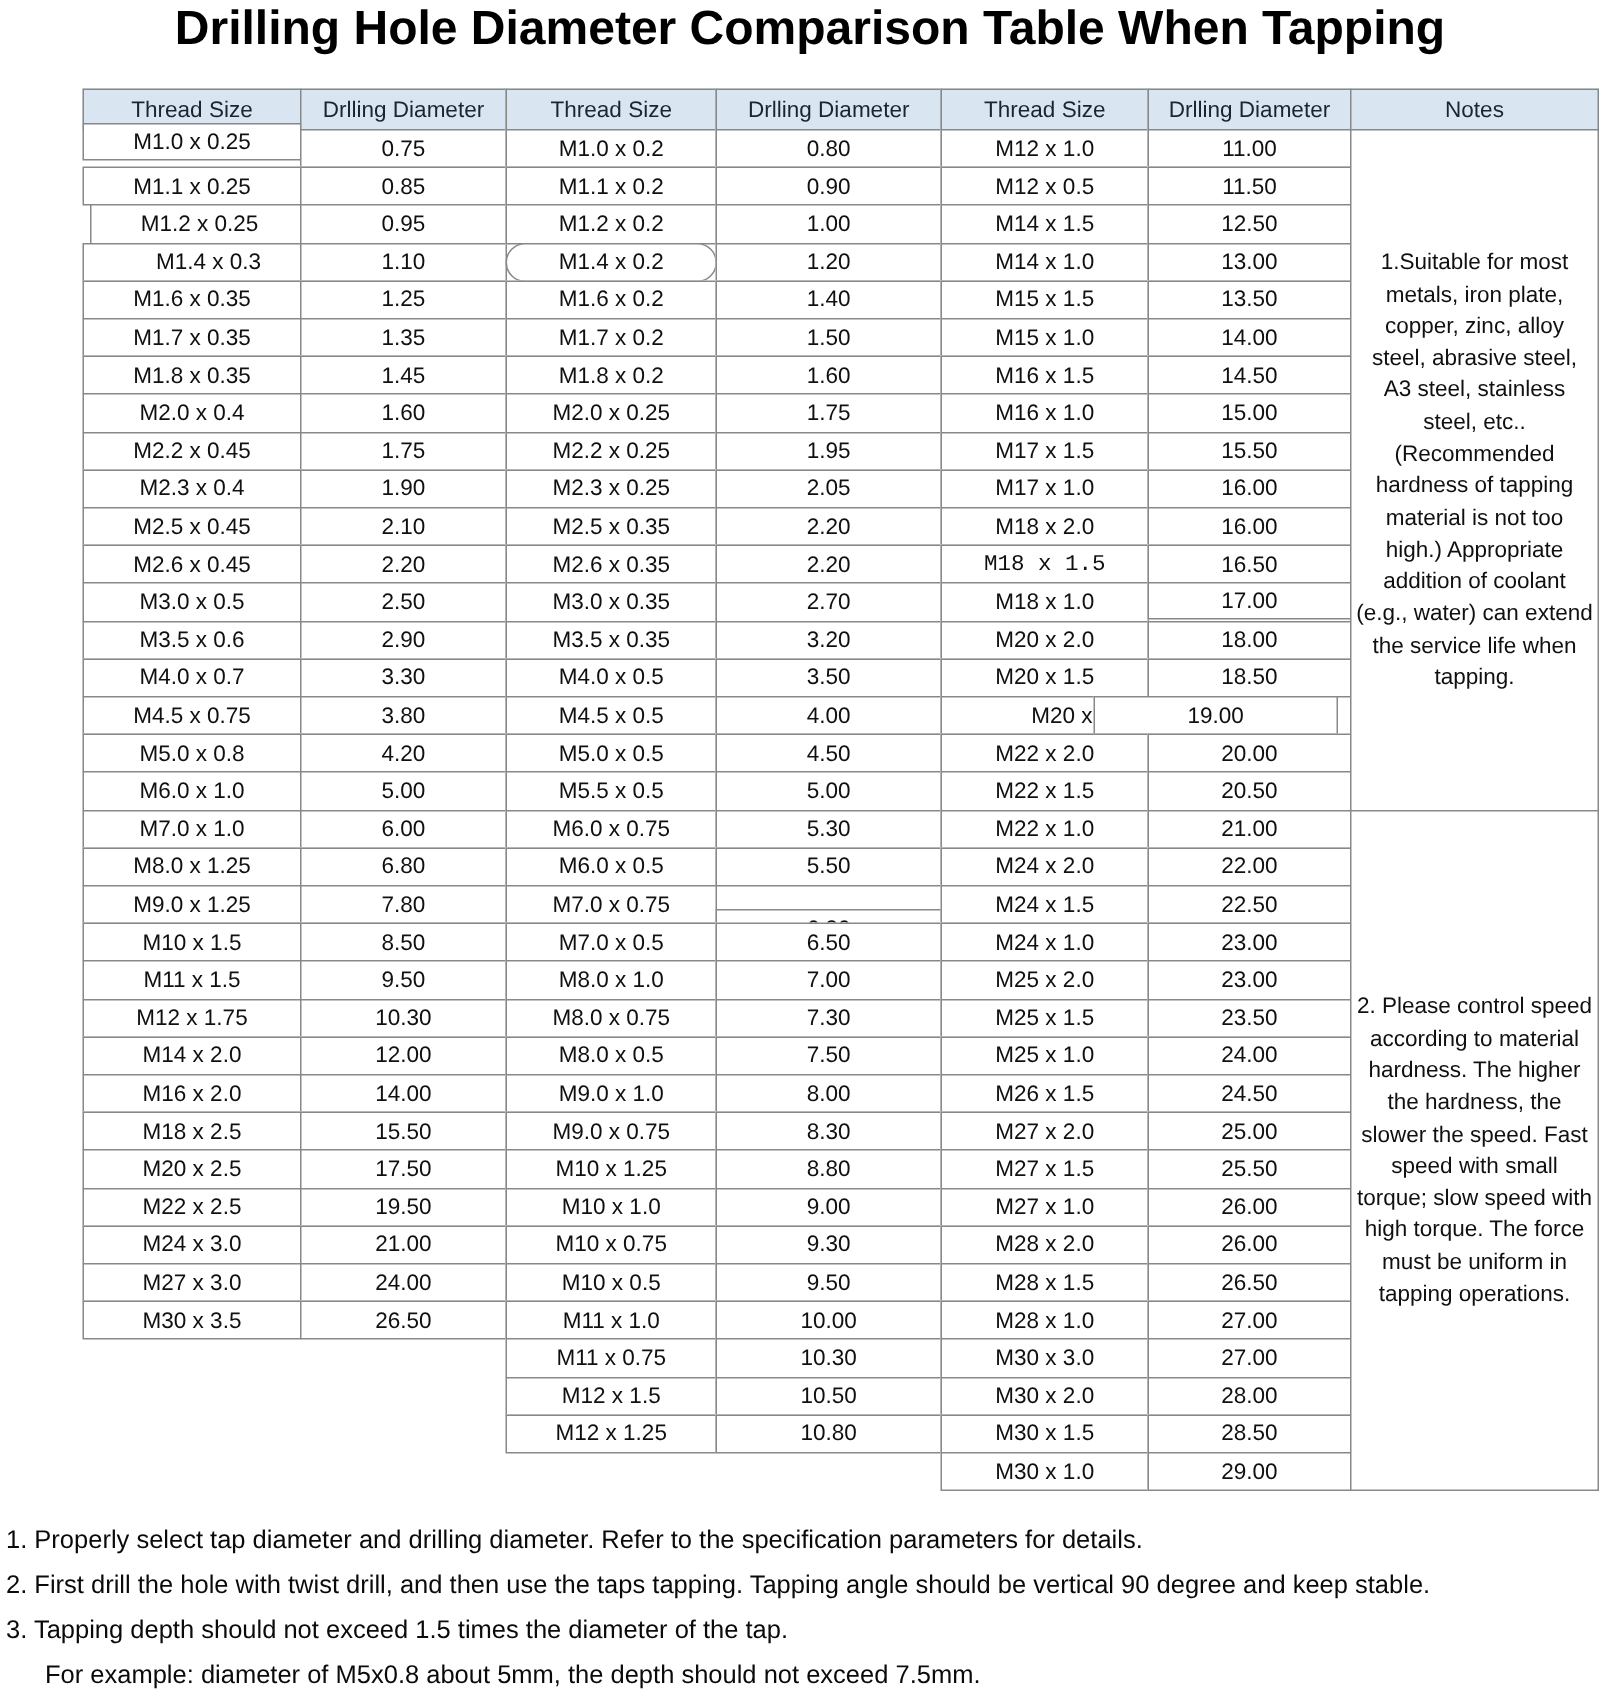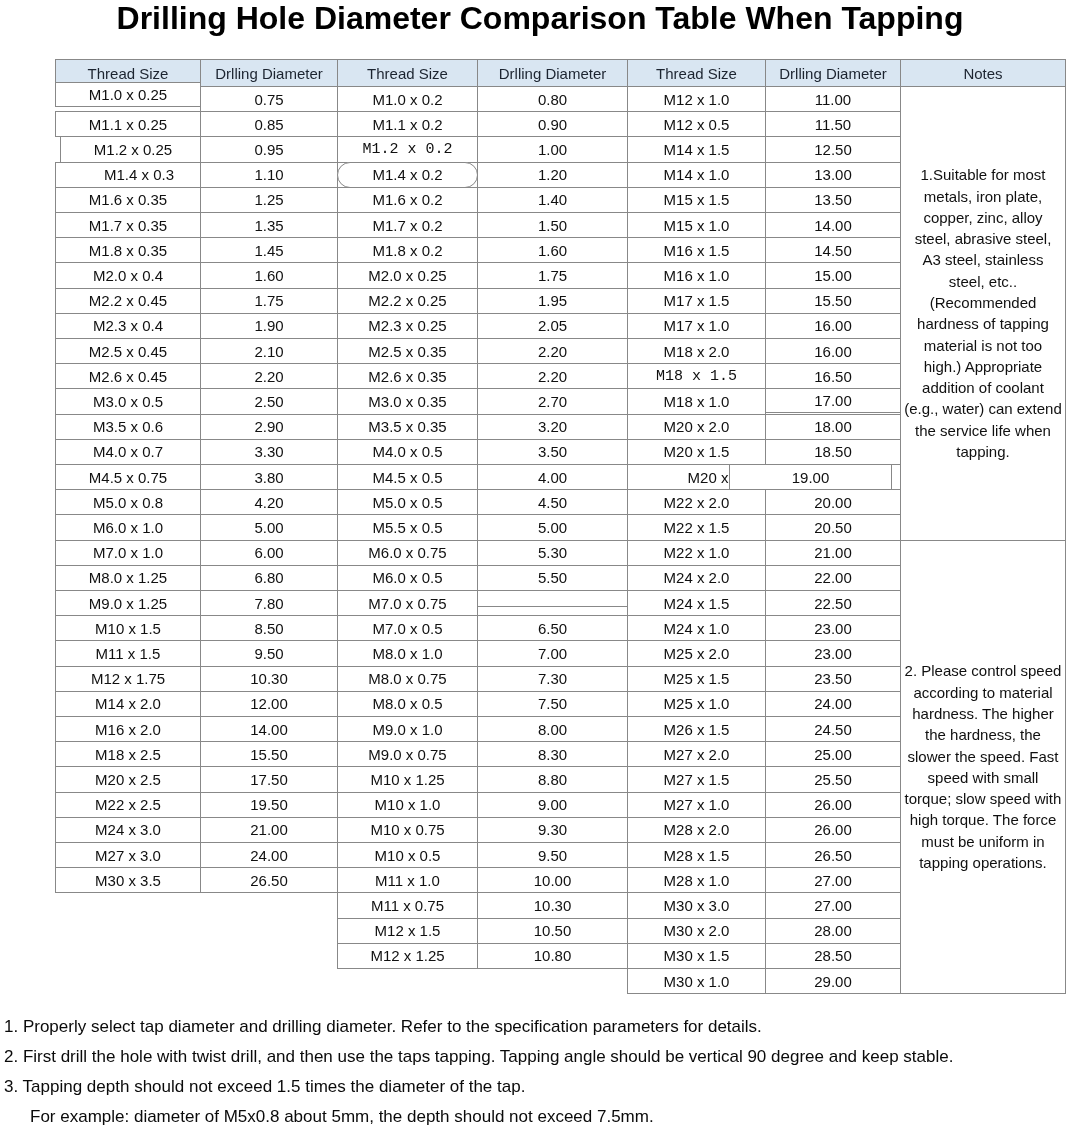--- a/index.html
+++ b/index.html
@@ -242,21 +242,21 @@
       </div>
       <div class="cell" style="left: 422px; top: 27px; width: 151px; height: 26.2px;">
         <span>0.80</span>
       </div>
       <div class="cell" style="left: 282px; top: 52.2px; width: 141px; height: 26.2px;">
         <span>M1.1 x 0.2</span>
       </div>
       <div class="cell" style="left: 422px; top: 52.2px; width: 151px; height: 26.2px;">
         <span>0.90</span>
       </div>
-      <div class="cell" style="left: 282px; top: 77.4px; width: 141px; height: 26.2px; font-family: Liberation Mono, monospace;">
+      <div class="cell" style="left: 282px; top: 77.4px; width: 141px; height: 26.2px;">
         <span>M1.2 x 0.2</span>
       </div>
       <div class="cell" style="left: 422px; top: 77.4px; width: 151px; height: 26.2px;">
         <span>1.00</span>
       </div>
       <div class="cell" style="left: 282px; top: 102.6px; width: 141px; height: 26.2px; border-radius: 13px;">
         <span>M1.4 x 0.2</span>
       </div>
       <div class="cell" style="left: 422px; top: 102.6px; width: 151px; height: 26.2px;">
         <span>1.20</span>

